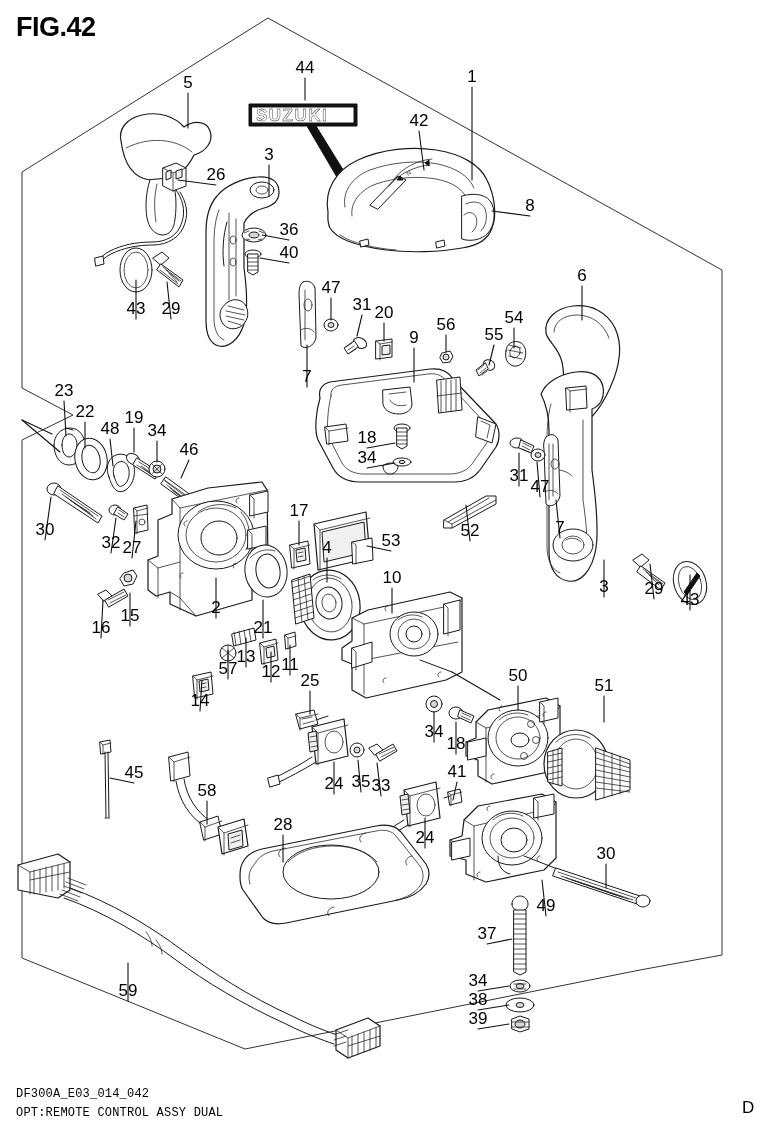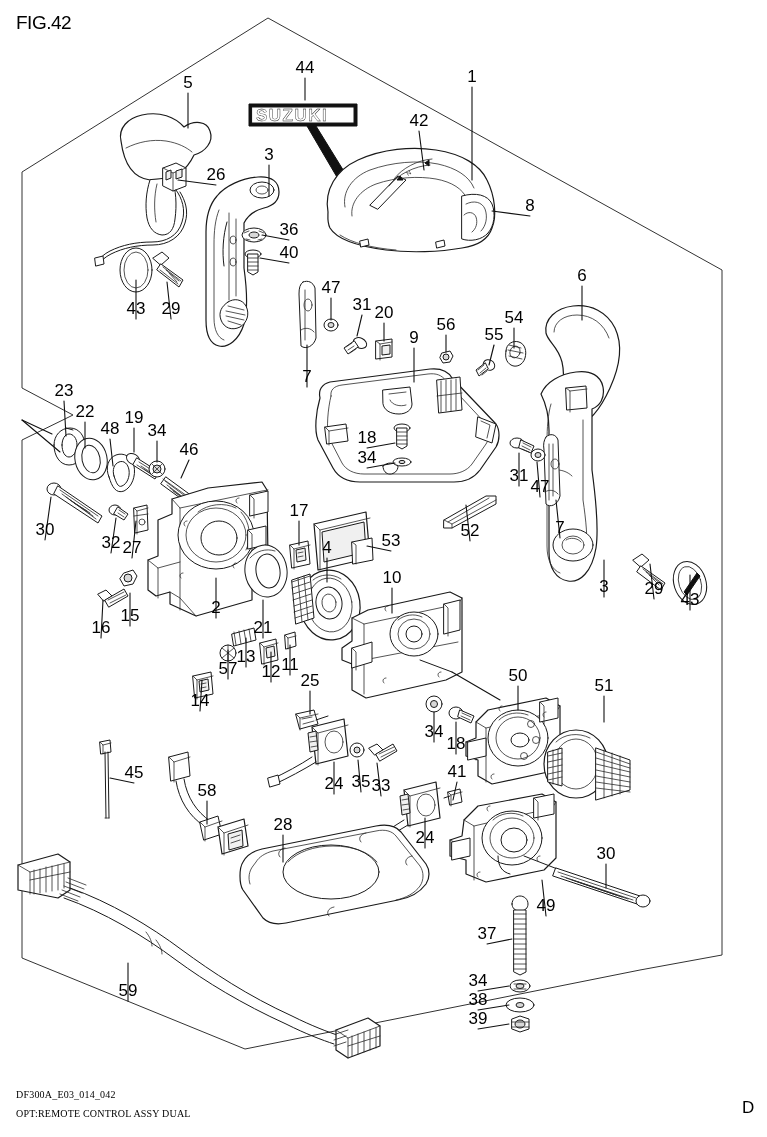--- a/index.html
+++ b/index.html
@@ -4,27 +4,27 @@
 <title>FIG.42 OPT:REMOTE CONTROL ASSY DUAL</title>
 <style>
   html,body{margin:0;padding:0;background:#ffffff;}
   body{
     width:767px;height:1137px;position:relative;overflow:hidden;
     font-family:"Liberation Sans", sans-serif;color:#000;
   }
   #sheet{position:absolute;left:0;top:0;width:767px;height:1137px;}
   #fig-title{
     position:absolute;left:16px;top:12px;
-    font-size:19px;font-weight:normal;letter-spacing:-0.5px;
+    font-size:27px;font-weight:bold;letter-spacing:-0.5px;
     font-family:"Liberation Sans", sans-serif;
   }
   #footer{
     position:absolute;left:16px;top:1085px;
-    font-size:10px;line-height:19px;letter-spacing:0.2px;
-    font-family:Liberation Serif, serif;white-space:pre;
+    font-size:12px;line-height:19px;letter-spacing:0.2px;
+    font-family:Liberation Mono, monospace;white-space:pre;
   }
   #corner-mark{
     position:absolute;left:742px;top:1098px;
     font-size:17px;font-family:"Liberation Sans", sans-serif;
   }
   svg{position:absolute;left:0;top:0;width:767px;height:1137px;}
   .ln{fill:none;stroke:#1a1a1a;stroke-width:1;stroke-linecap:round;stroke-linejoin:round;}
   .thin{fill:none;stroke:#2a2a2a;stroke-width:0.8;stroke-linecap:round;stroke-linejoin:round;}
   .fillw{fill:#ffffff;stroke:#1a1a1a;stroke-width:1;stroke-linejoin:round;stroke-linecap:round;}
   .fillw2{fill:#ffffff;stroke:#1a1a1a;stroke-width:1.2;stroke-linejoin:round;stroke-linecap:round;}

